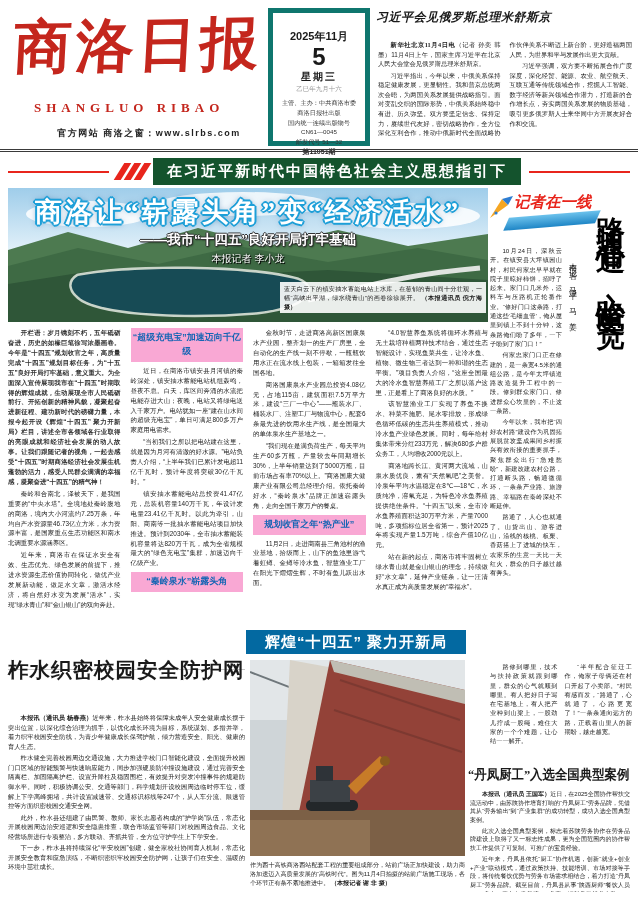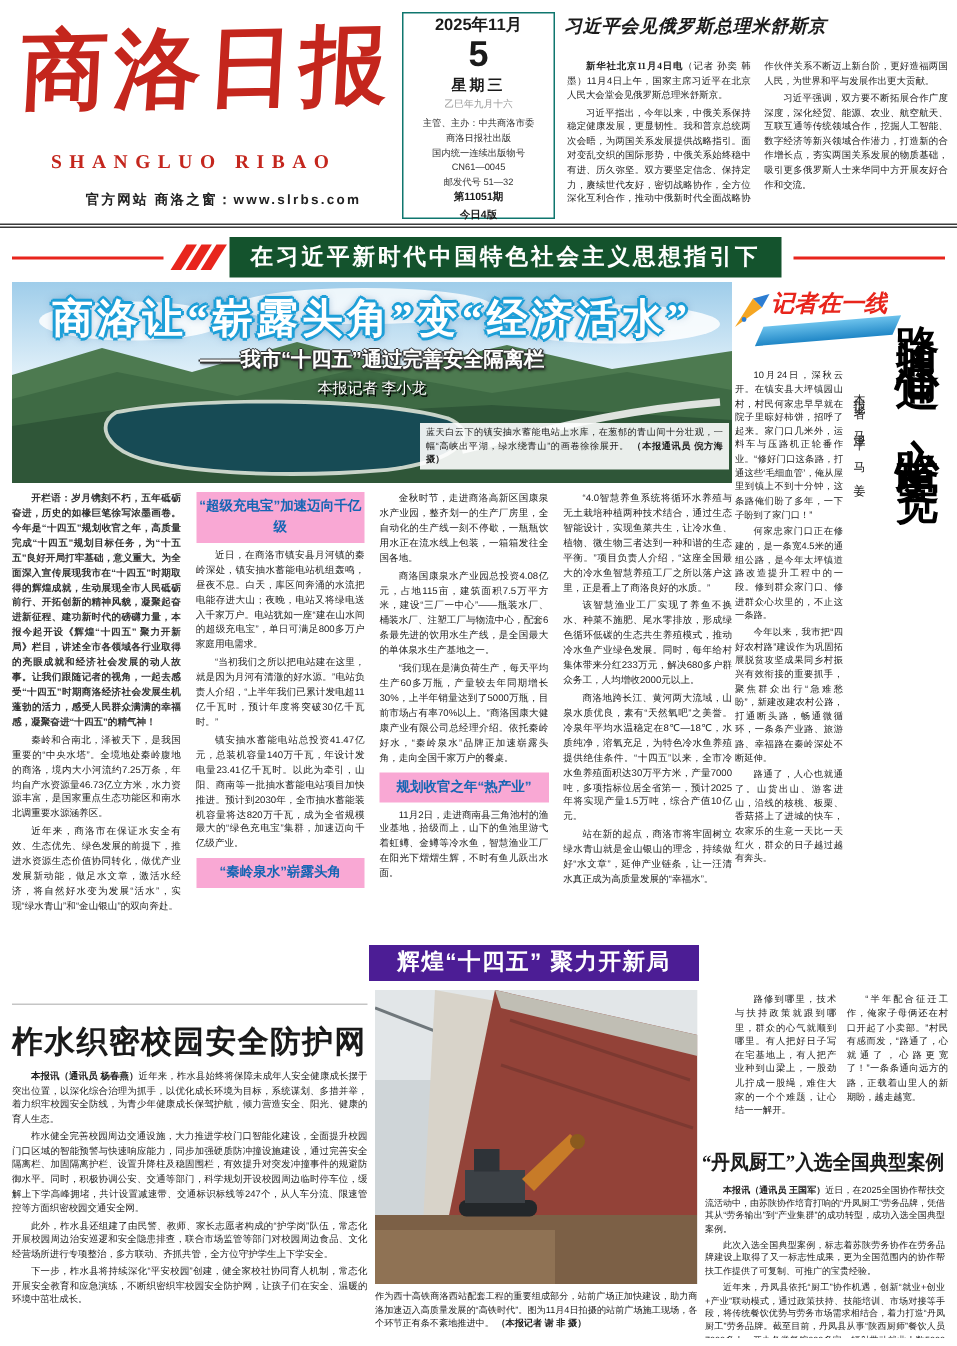--- a/index.html
+++ b/index.html
@@ -8,22 +8,22 @@
   .abs{position:absolute;}
   p{margin:0 0 2px;text-indent:2em;}
   
   .logo{left:14px;top:8px;width:250px;font-family:"DejaVu Serif","Liberation Serif",serif;
         font-size:58px;font-weight:900;color:#c4261d;letter-spacing:4px;
         transform:skewX(-4deg) rotate(-1deg);line-height:1.3;}
   .pinyin{left:34px;top:100px;width:230px;text-align:left;color:#c4261d;font-weight:700;
         font-size:13px;letter-spacing:5px;font-family:"Liberation Serif",serif;}
   .site{left:24px;top:127px;width:250px;text-align:center;font-size:9px;letter-spacing:1.5px;
         color:#222;font-weight:700;}
-  .datebox{left:268px;top:8px;width:102px;height:138px;border:1px solid #0f766e;
-        text-align:center;padding-top:0;box-sizing:border-box;}
+  .datebox{left:268px;top:8px;width:102px;height:138px;border:5px solid #0f766e;
+        text-align:center;padding-top:16px;box-sizing:border-box;}
   .db-ym{font-size:11px;font-weight:800;}
   .db-day{font-size:24px;font-weight:700;line-height:1.1;}
   .db-week{font-size:10px;font-weight:800;letter-spacing:2px;}
   .db-lunar{font-size:6.5px;color:#999;margin:1px 0 4px;}
   .db-small{font-size:6.2px;color:#333;line-height:1.55;}
   .db-issue{font-size:7px;font-weight:700;line-height:1.7;}
   .ts-head{left:376px;top:9px;width:258px;font-size:12px;font-weight:900;letter-spacing:.5px;
         white-space:nowrap;font-family:"Liberation Serif","DejaVu Serif",serif;font-style:italic;}
   .ts-body{left:378px;top:40px;width:254px;height:106px;column-count:2;column-gap:9px;
         font-size:6.3px;line-height:1.52;text-align:justify;overflow:hidden;color:#222;}
@@ -62,26 +62,26 @@
   .jz-body{left:490px;top:246px;width:72px;height:410px;font-size:6.2px;line-height:1.5;
         text-align:justify;overflow:hidden;color:#222;}
   .jz-more{left:490px;top:662px;width:142px;height:96px;column-count:2;column-gap:7px;
         font-size:6.2px;line-height:1.5;text-align:justify;overflow:hidden;color:#222;}
   
   .feat-body{left:8px;top:328px;width:480px;height:330px;column-count:4;column-gap:10px;
         font-size:6.4px;line-height:1.55;text-align:justify;overflow:hidden;color:#222;}
   .intro{font-weight:700;color:#333;}
   .subhead{background:#f9a8d4;color:#1565b4;font-weight:800;font-size:9px;text-align:center;
         padding:3px 2px;margin:4px 0;break-inside:avoid;}
-  .mid-banner{left:246px;top:630px;width:220px;height:24px;background:#4c1d95;color:#fff;
+  .mid-banner{left:246px;top:630px;width:220px;height:24px;background:#0369a1;color:#fff;
         font-size:15px;font-weight:900;text-align:center;line-height:24px;letter-spacing:1px;z-index:5;
         white-space:nowrap;}
   
   .bl-rule{left:8px;top:669px;width:237px;height:1px;background:#c5c5c5;}
-  .bl-head{left:8px;top:680px;width:237px;font-size:20.5px;font-weight:900;letter-spacing:1px;
+  .bl-head{left:8px;top:656px;width:237px;font-size:20.5px;font-weight:900;letter-spacing:1px;
         font-family:"Liberation Serif","DejaVu Serif",serif;white-space:nowrap;}
   .bl-body{left:8px;top:713px;width:237px;height:182px;font-size:6.3px;line-height:1.52;
         text-align:justify;overflow:hidden;color:#222;}
   
   .photo2{left:250px;top:660px;width:215px;height:196px;overflow:hidden;}
   .photo2-caption{left:250px;top:860px;width:215px;font-size:6.1px;line-height:1.5;
         text-align:justify;color:#222;}
   
   .br-head{left:468px;top:766px;width:164px;font-size:13.5px;font-weight:900;white-space:nowrap;
         font-family:"Liberation Serif","DejaVu Serif",serif;transform:scaleX(.92);transform-origin:left;}
@@ -147,21 +147,21 @@
       <ellipse cx="400" cy="28" rx="72" ry="13" fill="#ffffff" opacity="0.85"></ellipse>
       <path d="M0 62 L60 44 L120 60 L190 40 L260 58 L330 42 L400 58 L480 46 L480 134 L0 134 Z" fill="#4d7a50"></path>
       <path d="M0 78 L70 60 L150 76 L230 58 L320 74 L410 60 L480 72 L480 134 L0 134 Z" fill="#3e6a44"></path>
       <path d="M0 134 L0 96 L90 82 L200 88 L320 82 L480 92 L480 134 Z" fill="#2f5638"></path>
       <path d="M70 88 C120 78 240 78 290 92 C310 100 300 118 250 124 C180 130 100 126 75 112 C62 104 60 94 70 88 Z" fill="none" stroke="#c9d4c9" stroke-width="5"></path>
       <path d="M70 88 C120 78 240 78 290 92 C310 100 300 118 250 124 C180 130 100 126 75 112 C62 104 60 94 70 88 Z" fill="#174b55"></path>
       <path d="M300 112 C360 98 400 86 472 80" stroke="#dfe3df" stroke-width="5" fill="none"></path>
     </svg>
   </div>
   <div class="abs photo-headline">商洛让“崭露头角”变“经济活水”</div>
-  <div class="abs photo-sub">——我市“十四五”通过完善安全隔离栏</div>
+  <div class="abs photo-sub">——我市“十四五”良好开局打牢基础</div>
   <div class="abs photo-byline">本报记者 李小龙</div>
   <div class="abs photo-caption">
     <span>蓝天白云下的镇安抽水蓄能电站上水库，在葱郁的青山间十分壮观，一幅“高峡出平湖，绿水绕青山”的画卷徐徐展开。</span>
     <b>（本报通讯员 倪方海 摄）</b>
   </div>
 
   <div class="abs jz-logo">
     <svg width="26" height="26" style="position:absolute;left:-4px;top:6px">
       <path d="M2 24 L14 5 L20 11 Z" fill="#f5a623"></path>
       <path d="M14 5 L20 11 L25 2 Z" fill="#2d7dd2"></path>

